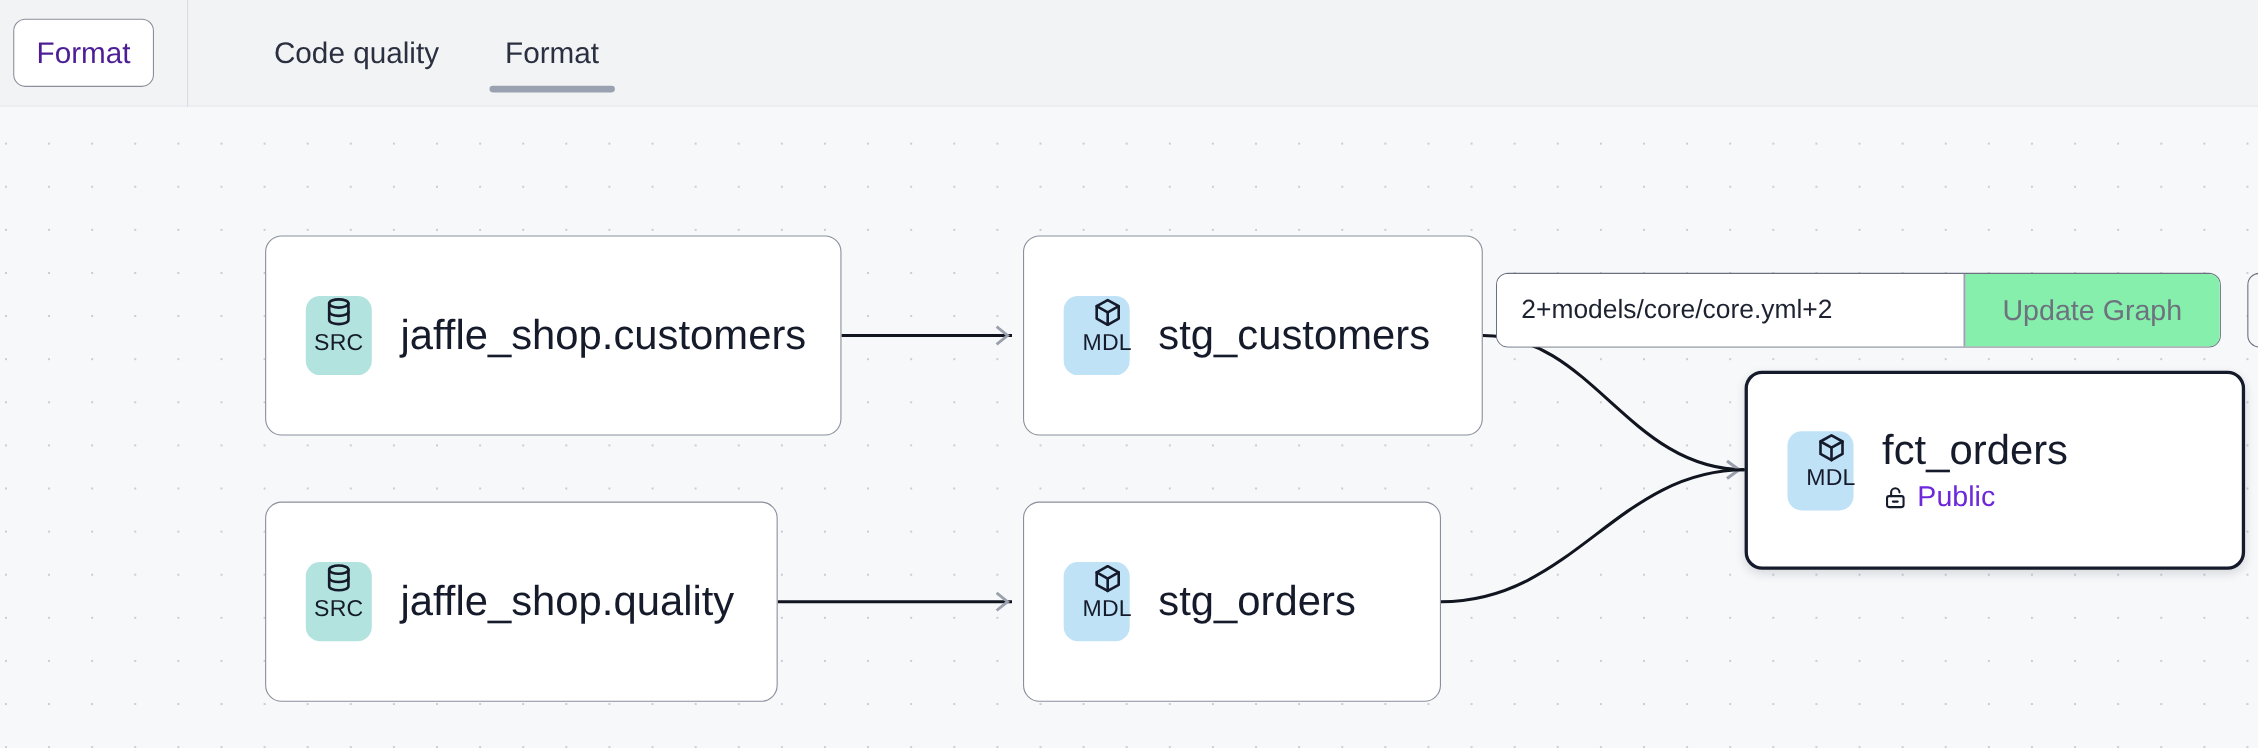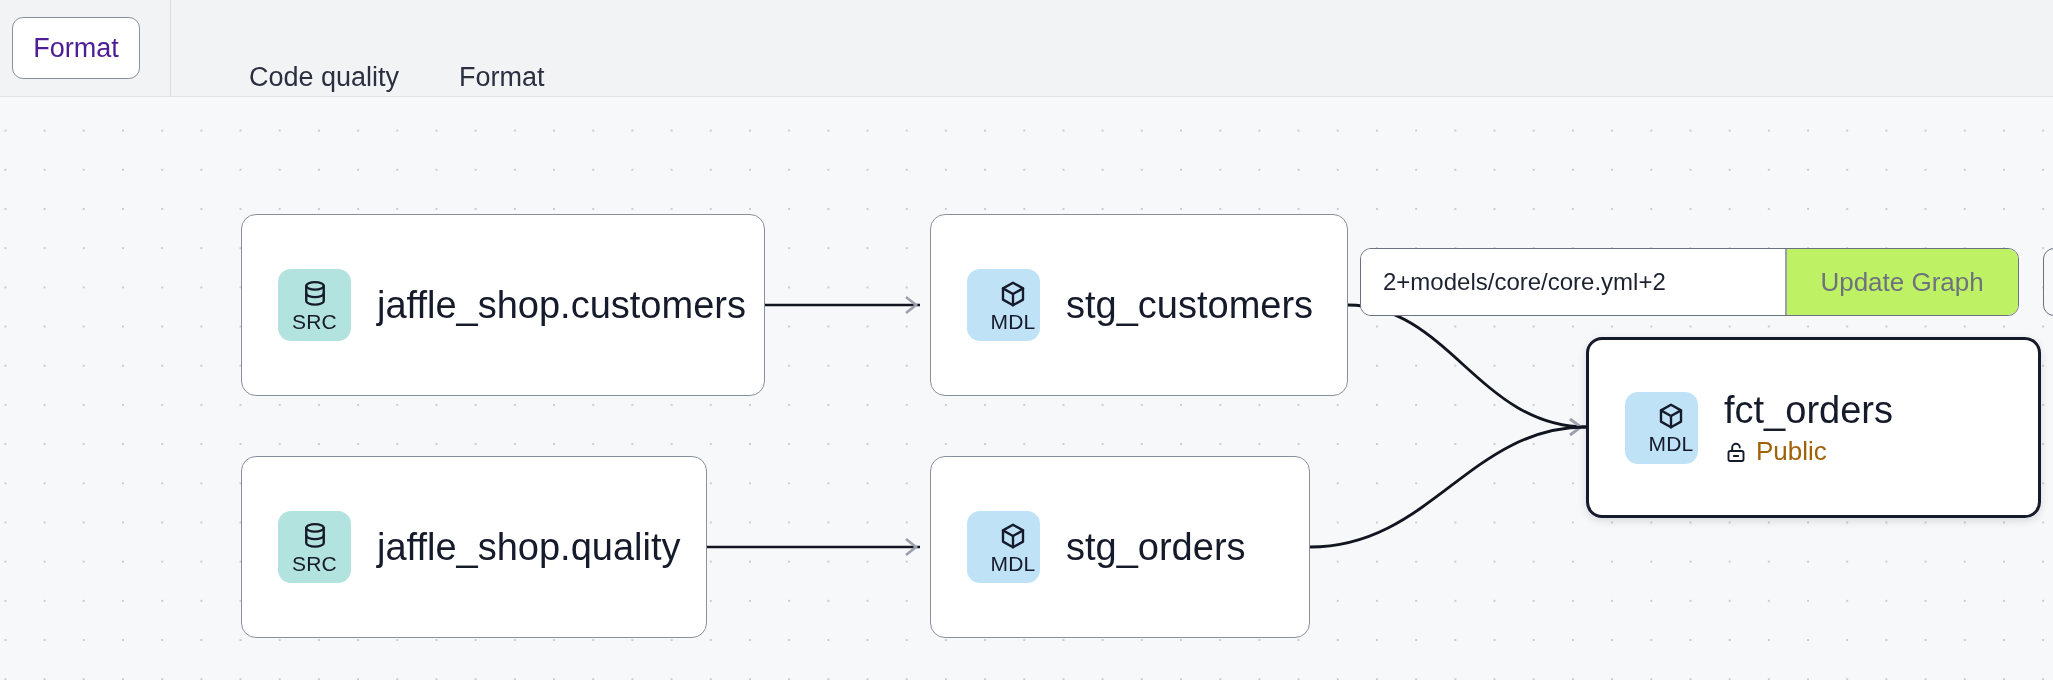--- a/index.html
+++ b/index.html
@@ -39,21 +39,20 @@
   }
   .tabs { display: flex; align-items: stretch; height: 97px; margin-left: 48px; }
   .tab {
     position: relative;
     display: flex; align-items: center;
     padding: 0 30px;
     font-size: 27px;
     color: #2b3040;
     cursor: pointer;
     height: 97px;
-    margin-top: 29px;
   }
   .tab .ink {
     position: absolute; left: 16px; right: 16px; bottom: 13px;
     height: 6px; border-radius: 3px;
     background: transparent;
   }
   .tab.active .ink { background: #9aa2b1; }
 
   
   .canvas {
@@ -77,38 +76,38 @@
     display: flex; align-items: center;
     padding-left: 36px;
     cursor: pointer;
   }
   .node.selected {
     border: 3px solid #161b2b;
     box-shadow: 0 3px 9px rgba(20,24,38,.13);
     border-radius: 16px;
   }
   .badge {
-    width: 73px; height: 72px;
+    width: 60px; height: 72px;
     border-radius: 13px;
     display: flex; flex-direction: column;
-    align-items: center; justify-content: center;
+    align-items: center; justify-content: flex-start;
     flex: none;
   }
   .badge.src { background: #b3e3df; }
   .badge.mdl { background: #bfe2f7; padding-left: 19px; }
   .badge svg { display: block; }
   .badge-label {
     font-size: 21px; color: #161b2b; line-height: 1;
     margin-top: 2px; letter-spacing: .2px;
   }
   .node-text { margin-left: 26px; display: flex; flex-direction: column; justify-content: center; }
   .node-title { font-size: 38px; color: #161b2b; line-height: 1.18; white-space: nowrap; }
   .node-sub {
     display: flex; align-items: center; gap: 8px;
-    font-size: 26px; color: #a16207; margin-top: 4px;
+    font-size: 26px; color: #6d28d9; margin-top: 4px;
   }
   .node-sub svg { display: block; flex: none; }
 
   
   .graph-control {
     position: absolute;
     left: 1360px; top: 151px;
     height: 68px;
     display: flex; align-items: stretch;
     border: 1.6px solid #6b7180;
@@ -121,21 +120,21 @@
     border: none; outline: none;
     background: #ffffff;
     font-family: "Liberation Sans", sans-serif;
     font-size: 24px;
     color: #1d2230;
     padding: 0 22px;
   }
   .graph-sep { width: 1.6px; background: #9aa0ad; flex: none; }
   .update-btn {
     width: 231px;
-    background: #bef264;
+    background: #86efac;
     border: none;
     font-family: "Liberation Sans", sans-serif;
     font-size: 26px;
     color: #6d727e;
     cursor: pointer;
   }
   .edge-chip {
     position: absolute;
     left: 2043px; top: 151px;
     width: 90px; height: 68px;

